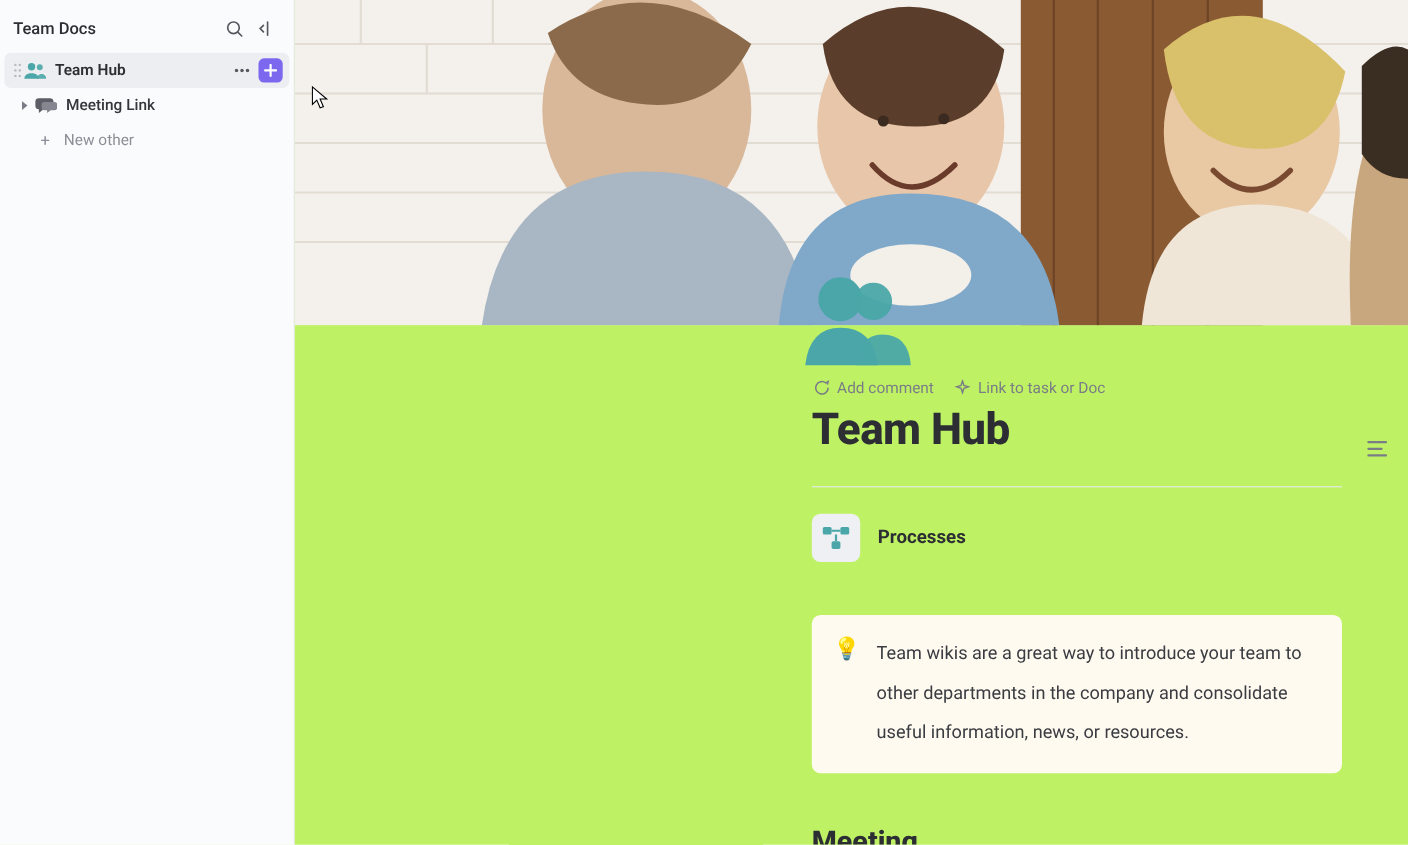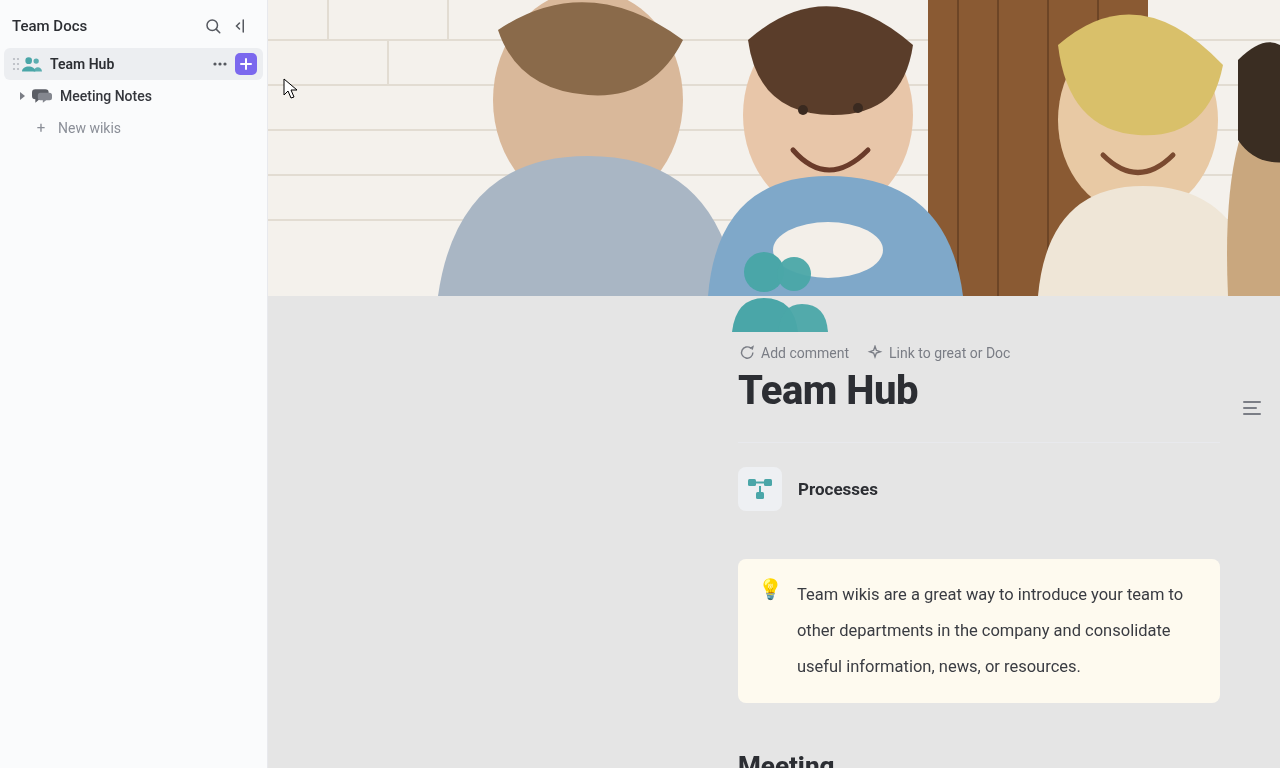--- a/index.html
+++ b/index.html
@@ -114,21 +114,21 @@
     cursor:pointer;
   }
   .new-page .plus { width:18px;text-align:center;font-size:15px;margin-right:8px;color:#8b8f98; }
   .new-page-label { font-size:14px; }
 
   
   .main {
     flex:1;
     position:relative;
     overflow:hidden;
-    background:#e5e5e5;
+    background:#bef264;
   }
   .cover {
     width:100%;
     height:296px;
     position:relative;
     overflow:hidden;
   }
   .cover svg { width:100%;height:100%;display:block; }
 
   .page-icon {
@@ -289,26 +289,26 @@
         <svg width="8" height="10" viewBox="0 0 8 10" fill="currentColor">
             <path d="M1 1l5 4-5 4z"></path>
           </svg>
       </div>
       <div class="nav-icon">
         <svg width="20" height="18" viewBox="0 0 24 20" fill="#4b4d52">
             <path d="M4 2h12a4 4 0 0 1 4 4v4a4 4 0 0 1-4 4H9l-5 4v-4a4 4 0 0 1-4-4V6a4 4 0 0 1 4-4z" fill="#5b5e65"></path>
             <path d="M10 6h11a3 3 0 0 1 3 3v3a3 3 0 0 1-3 3h-4l-4 3v-3h-3a3 3 0 0 1-3-3V9a3 3 0 0 1 3-3z" fill="#84878f"></path>
           </svg>
       </div>
-      <span class="nav-label">Meeting Notes</span>
+      <span class="nav-label">Meeting Link</span>
     </div>
 
     <div class="new-page">
       <span class="plus">+</span>
-      <span class="new-page-label">New wikis</span>
+      <span class="new-page-label">New other</span>
     </div>
   </nav>
 </aside>
 
 <main class="main">
 
   <div class="cover">
     <svg viewBox="0 0 1012 296" preserveAspectRatio="xMidYMid slice">
 
       <rect width="1012" height="296" fill="#f4f1ec"></rect>
@@ -377,21 +377,21 @@
       <div class="meta-item">
         <svg width="17" height="17" viewBox="0 0 24 24" fill="none" stroke="currentColor" stroke-width="2">
             <path d="M21 12a8 8 0 1 1-3-6.2L21 4l-1 4"></path>
           </svg>
         <span>Add comment</span>
       </div>
       <div class="meta-item">
         <svg width="16" height="16" viewBox="0 0 24 24" fill="none" stroke="currentColor" stroke-width="2" stroke-linecap="round">
             <path d="M12 2l2 6 6 2-6 2-2 6-2-6-6-2 6-2z"></path>
           </svg>
-        <span>Link to great or Doc</span>
+        <span>Link to task or Doc</span>
       </div>
     </div>
 
     <h1 class="doc-title">Team Hub</h1>
 
     <hr class="hr">
 
     <div class="tiles">
       <div class="tile">
         <div class="tile-icon processes">

